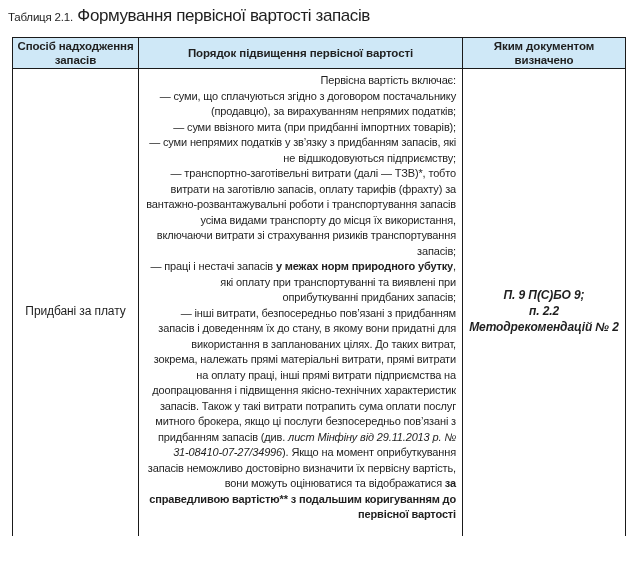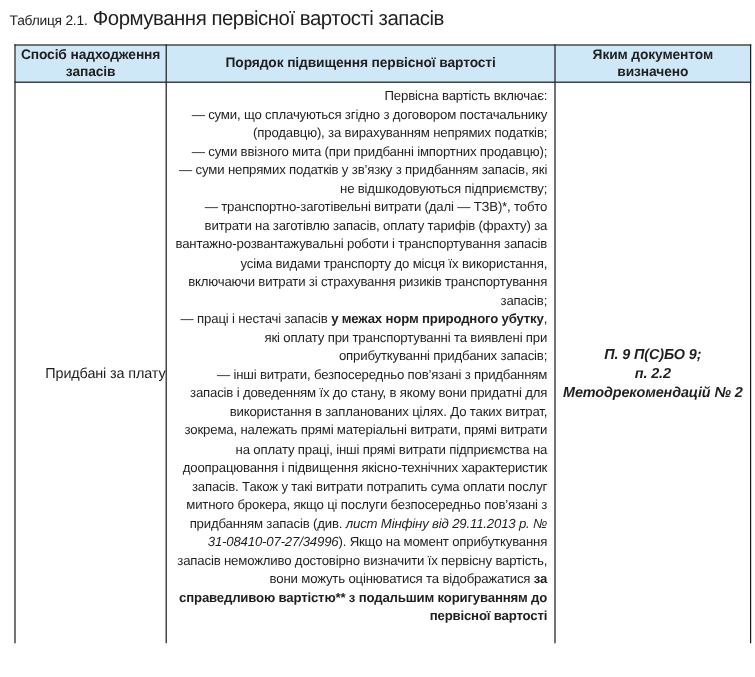--- a/index.html
+++ b/index.html
@@ -51,21 +51,21 @@
     font-weight: bold;
     text-align: center;
     vertical-align: middle;
     line-height: 1.22;
     white-space: pre-line;
     letter-spacing: -0.1px;
   }
   .main-table tbody tr { height: 486px; }
 
   td.cell-method {
-    text-align: right;
+    text-align: center;
     vertical-align: middle;
     font-size: 12px;
     letter-spacing: -0.1px;
   }
   td.cell-order {
     vertical-align: top;
     padding: 4px 6px 4px 6px;
     font-size: 11px;
     line-height: 15.5px;
     letter-spacing: -0.15px;
@@ -107,21 +107,21 @@
         <th>Яким документом
 визначено</th>
       </tr>
     </thead>
     <tbody>
       <tr>
         <td class="cell-method">Придбані за плату</td>
         <td class="cell-order">
             <div class="para"><span>Первісна вартість включає:</span></div>
             <div class="para"><span>— суми, що сплачуються згідно з договором постачальнику (продавцю), за вирахуванням непрямих податків;</span></div>
-            <div class="para"><span>— суми ввізного мита (при придбанні імпортних продавцю);</span></div>
+            <div class="para"><span>— суми ввізного мита (при придбанні імпортних товарів);</span></div>
             <div class="para"><span>— суми непрямих податків у зв’язку з придбанням запасів, які не відшкодовуються підприємству;</span></div>
             <div class="para"><span>— транспортно-заготівельні витрати (далі — ТЗВ)*, тобто витрати на заготівлю запасів, оплату тарифів (фрахту) за вантажно-розвантажувальні роботи і транспортування запасів усіма видами транспорту до місця їх використання, включаючи витрати зі страхування ризиків транспортування запасів;</span></div>
             <div class="para"><span>— праці і нестачі запасів </span><span style="font-weight: bold;">у межах норм природного убутку</span><span>, які оплату при транспортуванні та виявлені при оприбуткуванні придбаних запасів;</span></div>
             <div class="para"><span>— інші витрати, безпосередньо пов’язані з придбанням запасів і доведенням їх до стану, в якому вони придатні для використання в запланованих цілях. До таких витрат, зокрема, належать прямі матеріальні витрати, прямі витрати на оплату праці, інші прямі витрати підприємства на доопрацювання і підвищення якісно-технічних характеристик запасів. Також у такі витрати потрапить сума оплати послуг митного брокера, якщо ці послуги безпосередньо пов’язані з придбанням запасів (див. </span><span style="font-style: italic;">лист Мінфіну від 29.11.2013 р. № 31-08410-07-27/34996</span><span>). Якщо на момент оприбуткування запасів неможливо достовірно визначити їх первісну вартість, вони можуть оцінюватися та відображатися </span><span style="font-weight: bold;">за справедливою вартістю** з подальшим коригуванням до первісної вартості</span></div>
           </td>
         <td class="cell-document">П. 9 П(С)БО 9;
 п. 2.2
 Методрекомендацій № 2</td>
       </tr>
     </tbody>

